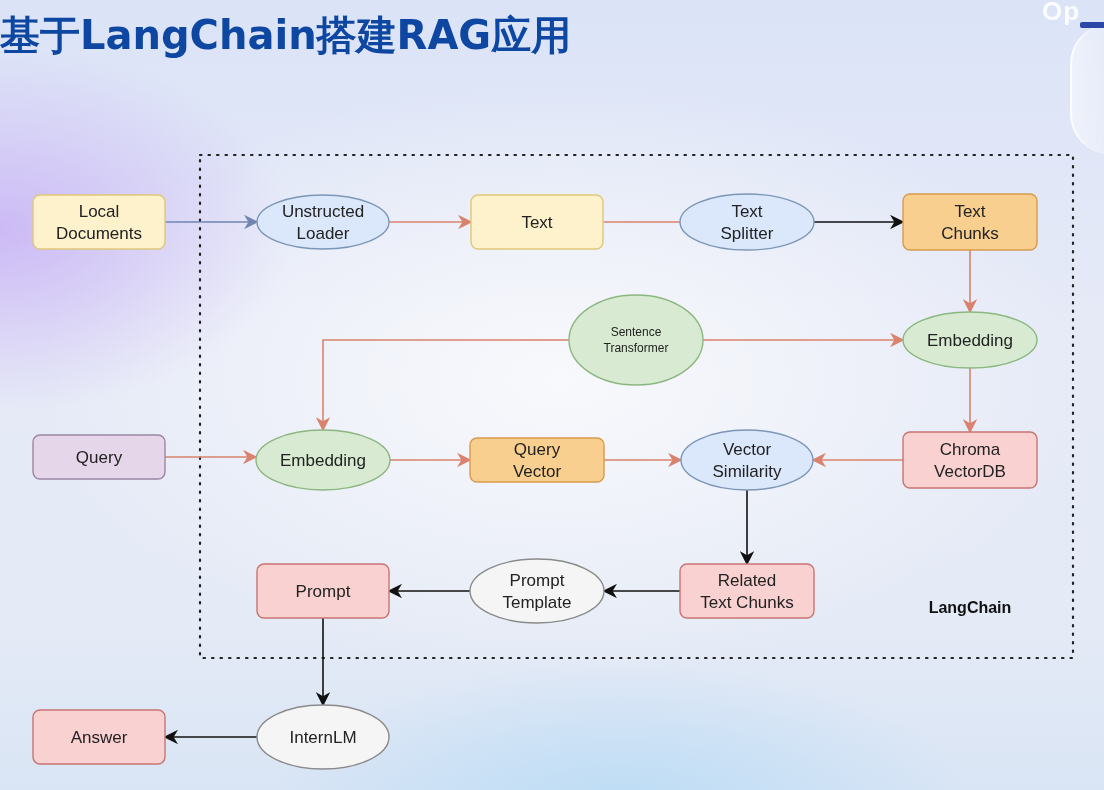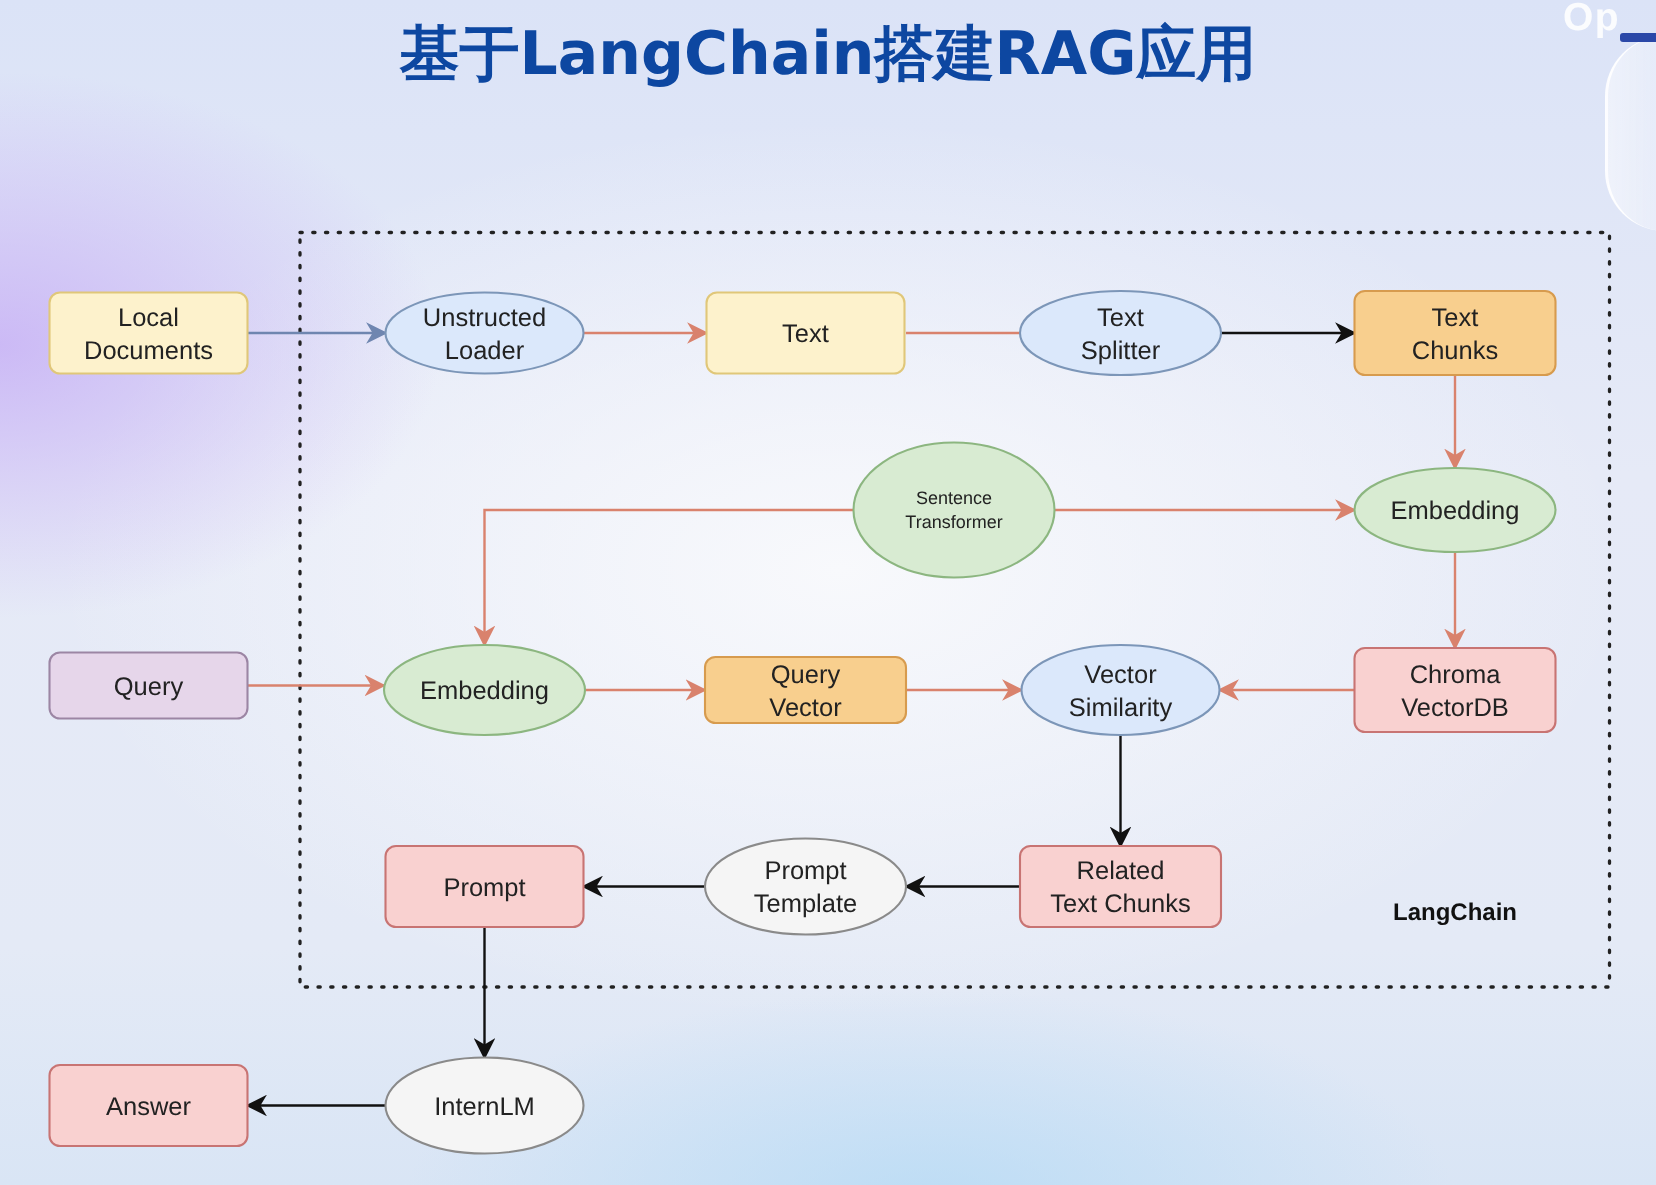--- a/index.html
+++ b/index.html
@@ -6,21 +6,21 @@
   body {
     width: 1104px; height: 790px; overflow: hidden; position: relative;
     font-family: "Liberation Sans", sans-serif;
     background:
       radial-gradient(ellipse 420px 260px at 0px 230px, rgba(196,170,245,0.75), rgba(196,170,245,0) 70%),
       radial-gradient(ellipse 500px 200px at 620px 800px, rgba(170,215,245,0.6), rgba(170,215,245,0) 70%),
       radial-gradient(ellipse 700px 400px at 560px 380px, rgba(248,249,252,1), rgba(248,249,252,0) 75%),
       linear-gradient(180deg, #dbe3f7 0%, #e6eaf7 40%, #e4eaf6 80%, #d9e5f5 100%);
   }
   .title {
-    position: absolute; top: 8px; left: 0; width: 1104px; text-align: center;
+    position: absolute; top: 8px; left: 0; width: 1104px; text-align: left;
     font-family: "DejaVu Sans", sans-serif; font-weight: bold;
     font-size: 40px; color: #0d47a1; letter-spacing: 0px;
   }
   .corner-logo {
     position: absolute; top: -6px; right: -4px; width: 66px; height: 160px;
   }
   .corner-logo .txt {
     position: absolute; top: 2px; left: 0px; font-size: 26px; font-weight: bold;
     color: #ffffff; opacity: 0.9; letter-spacing: 1px;
   }

